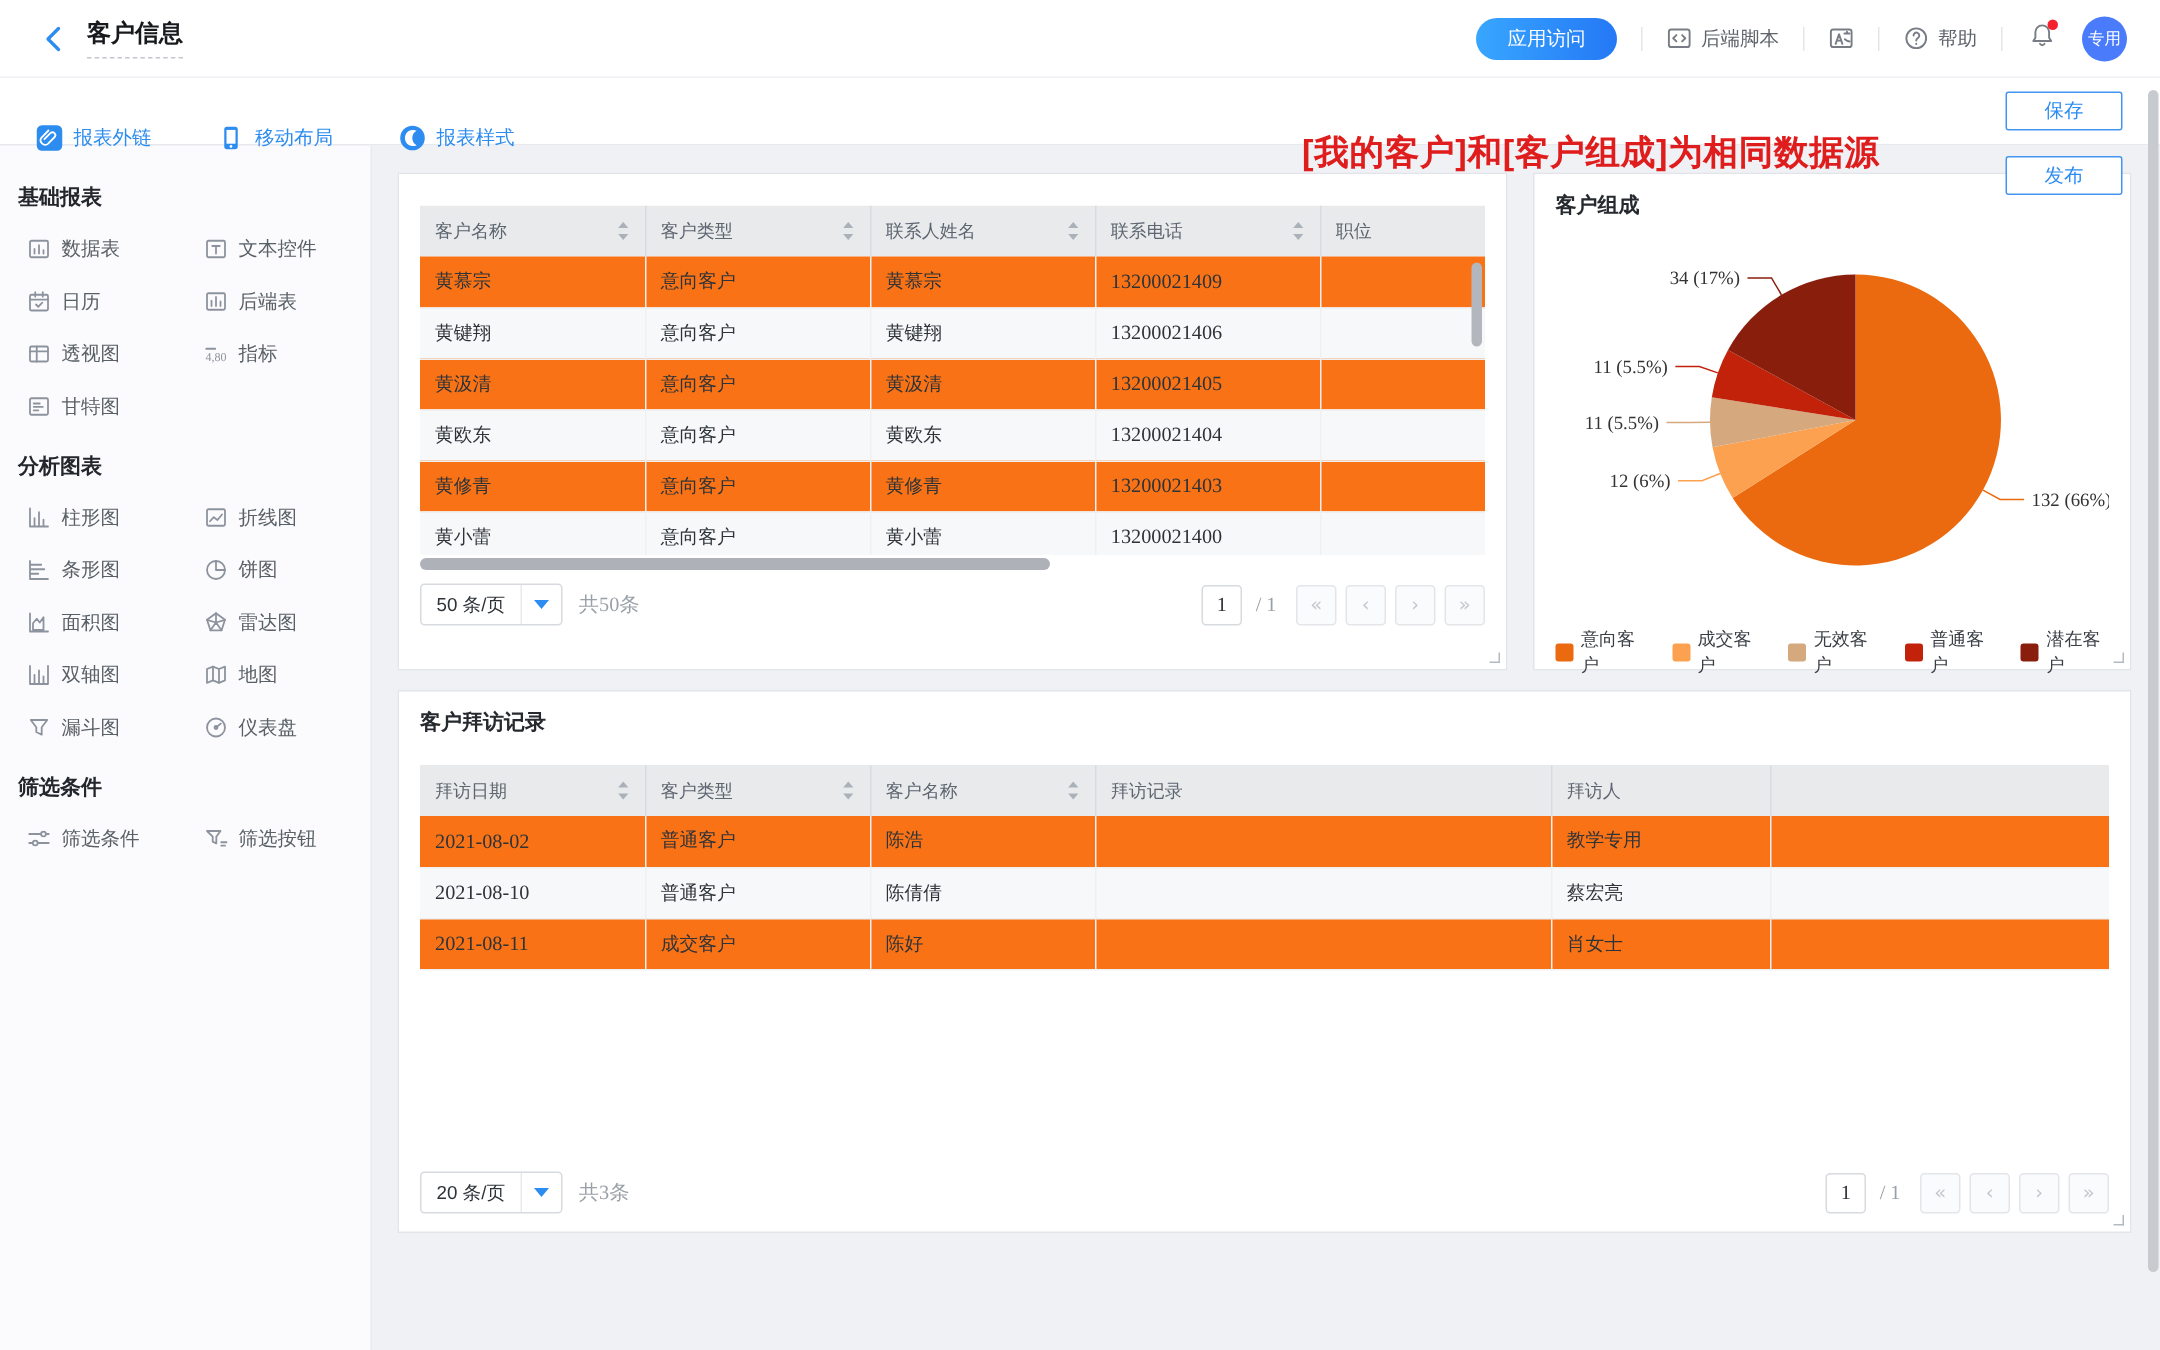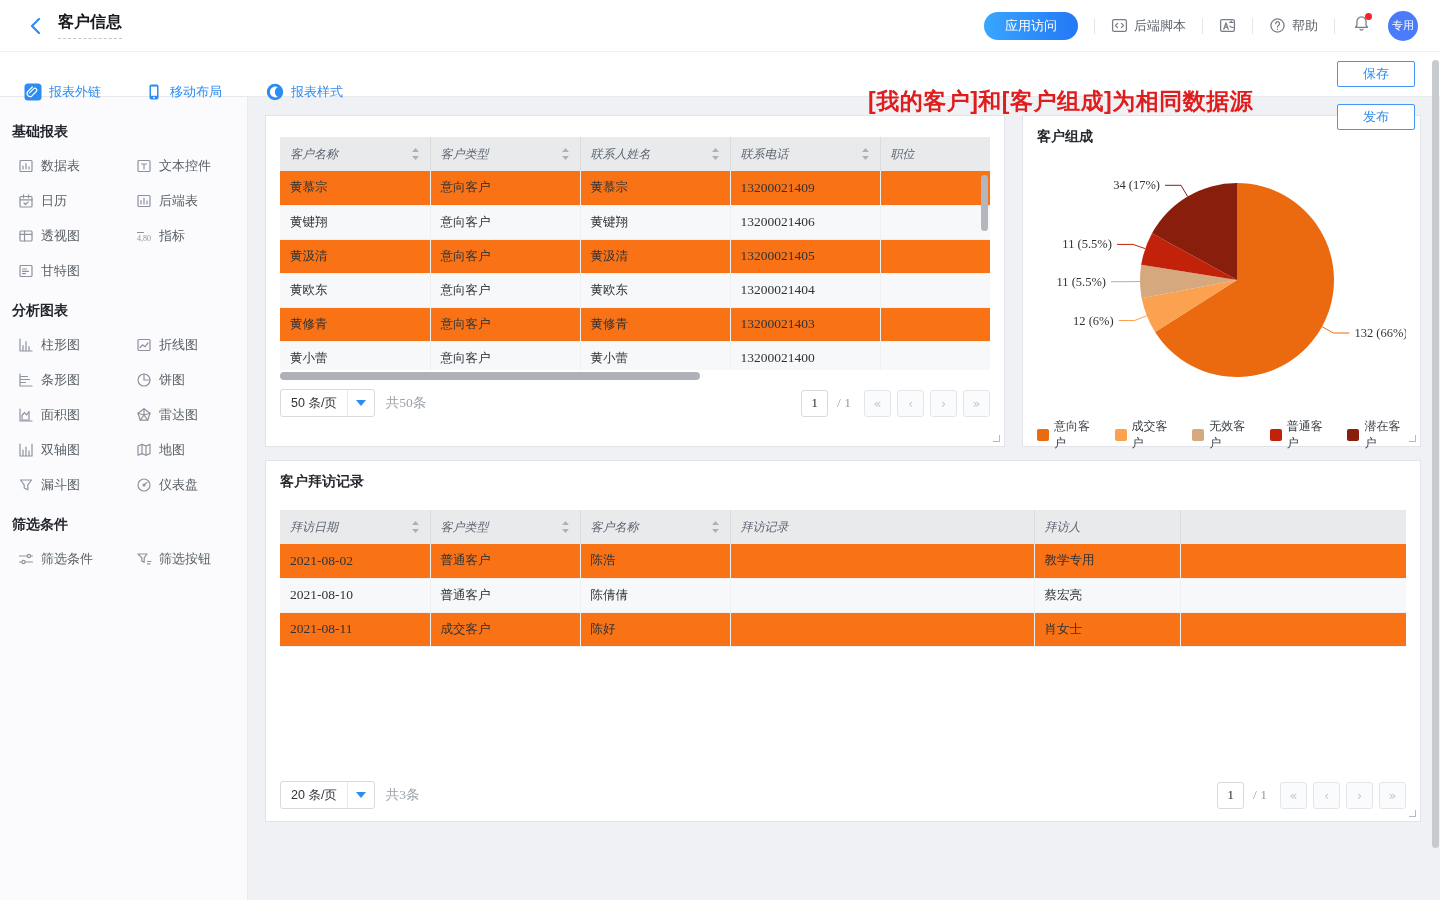--- a/index.html
+++ b/index.html
@@ -57,21 +57,21 @@
   .p3 { left:17px; top:363px; width:1156px; height:362px; padding:12px 14px; display:flex; flex-direction:column;gap:10px; }
 
   
   .tbl-wrap { position:relative; margin-top:9px; }
   .clip { overflow:hidden; }
   .p1 .clip { height:233px; }
   table { border-collapse:collapse; table-layout:fixed; width:100%; }
   thead th { background:#e9eaec; height:34px; font-weight:normal; font-size:12px; color:#5c6570;
              border-right:1px solid #d9dbdf; padding:0 10px; text-align:left; }
   thead th:last-child { border-right:none; }
-  .th-in { display:flex; align-items:center; justify-content:space-between;font-style:italic; }
+  .th-in { display:flex; align-items:center; justify-content:space-between; }
   .sorticon { width:9px; height:14px; flex:none; cursor:pointer; }
   tbody td { height:34px; font-size:12.5px; color:#2e3338; padding:0 10px;
              border-right:1px solid #eef0f2; border-bottom:1px solid #eef0f2; background:#f97316; }
   tbody td:last-child { border-right:none; }
   tbody tr:nth-child(even) td { background:#f7f8fa; }
   .serif { font-family:"Liberation Serif","DejaVu Serif",serif; font-size:13.5px; }
 
   .hbar { height:8px; margin-top:2px; }
   .hbar .thumb { width:420px; height:8px; background:#aeb2b8; border-radius:4px; }
   .vbar { position:absolute; right:2px; top:38px; width:7px; height:56px; background:#b3b7bd; border-radius:4px; }

